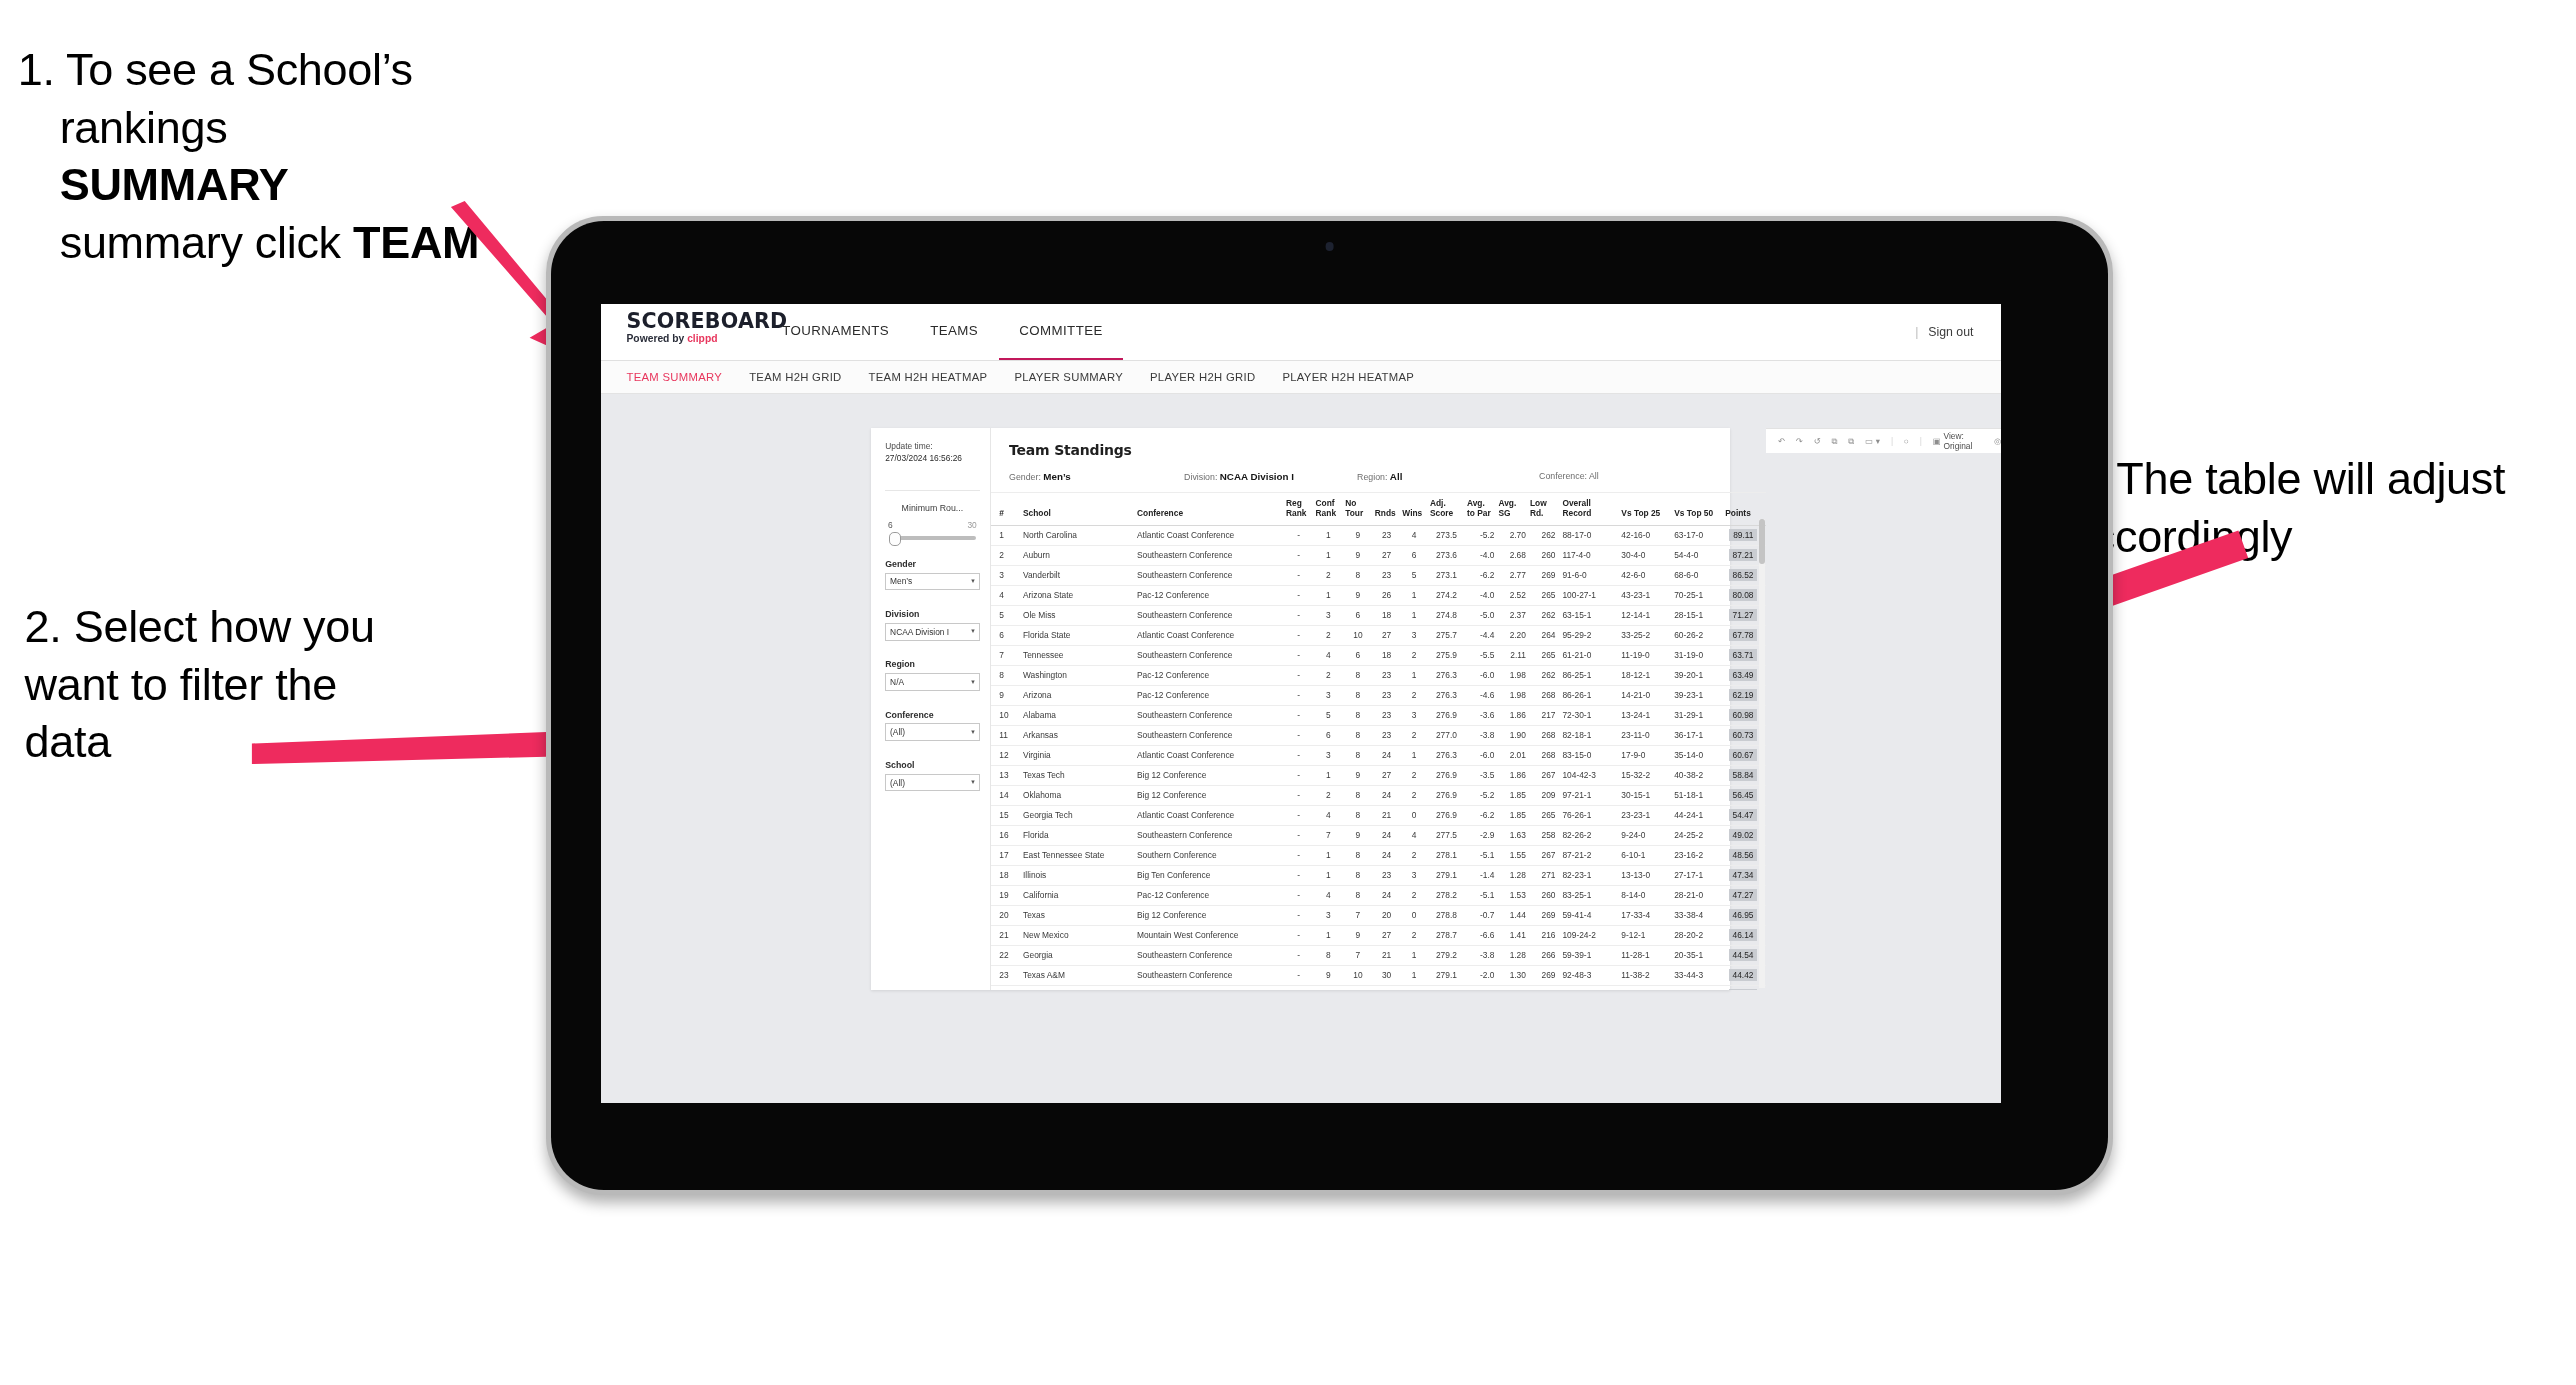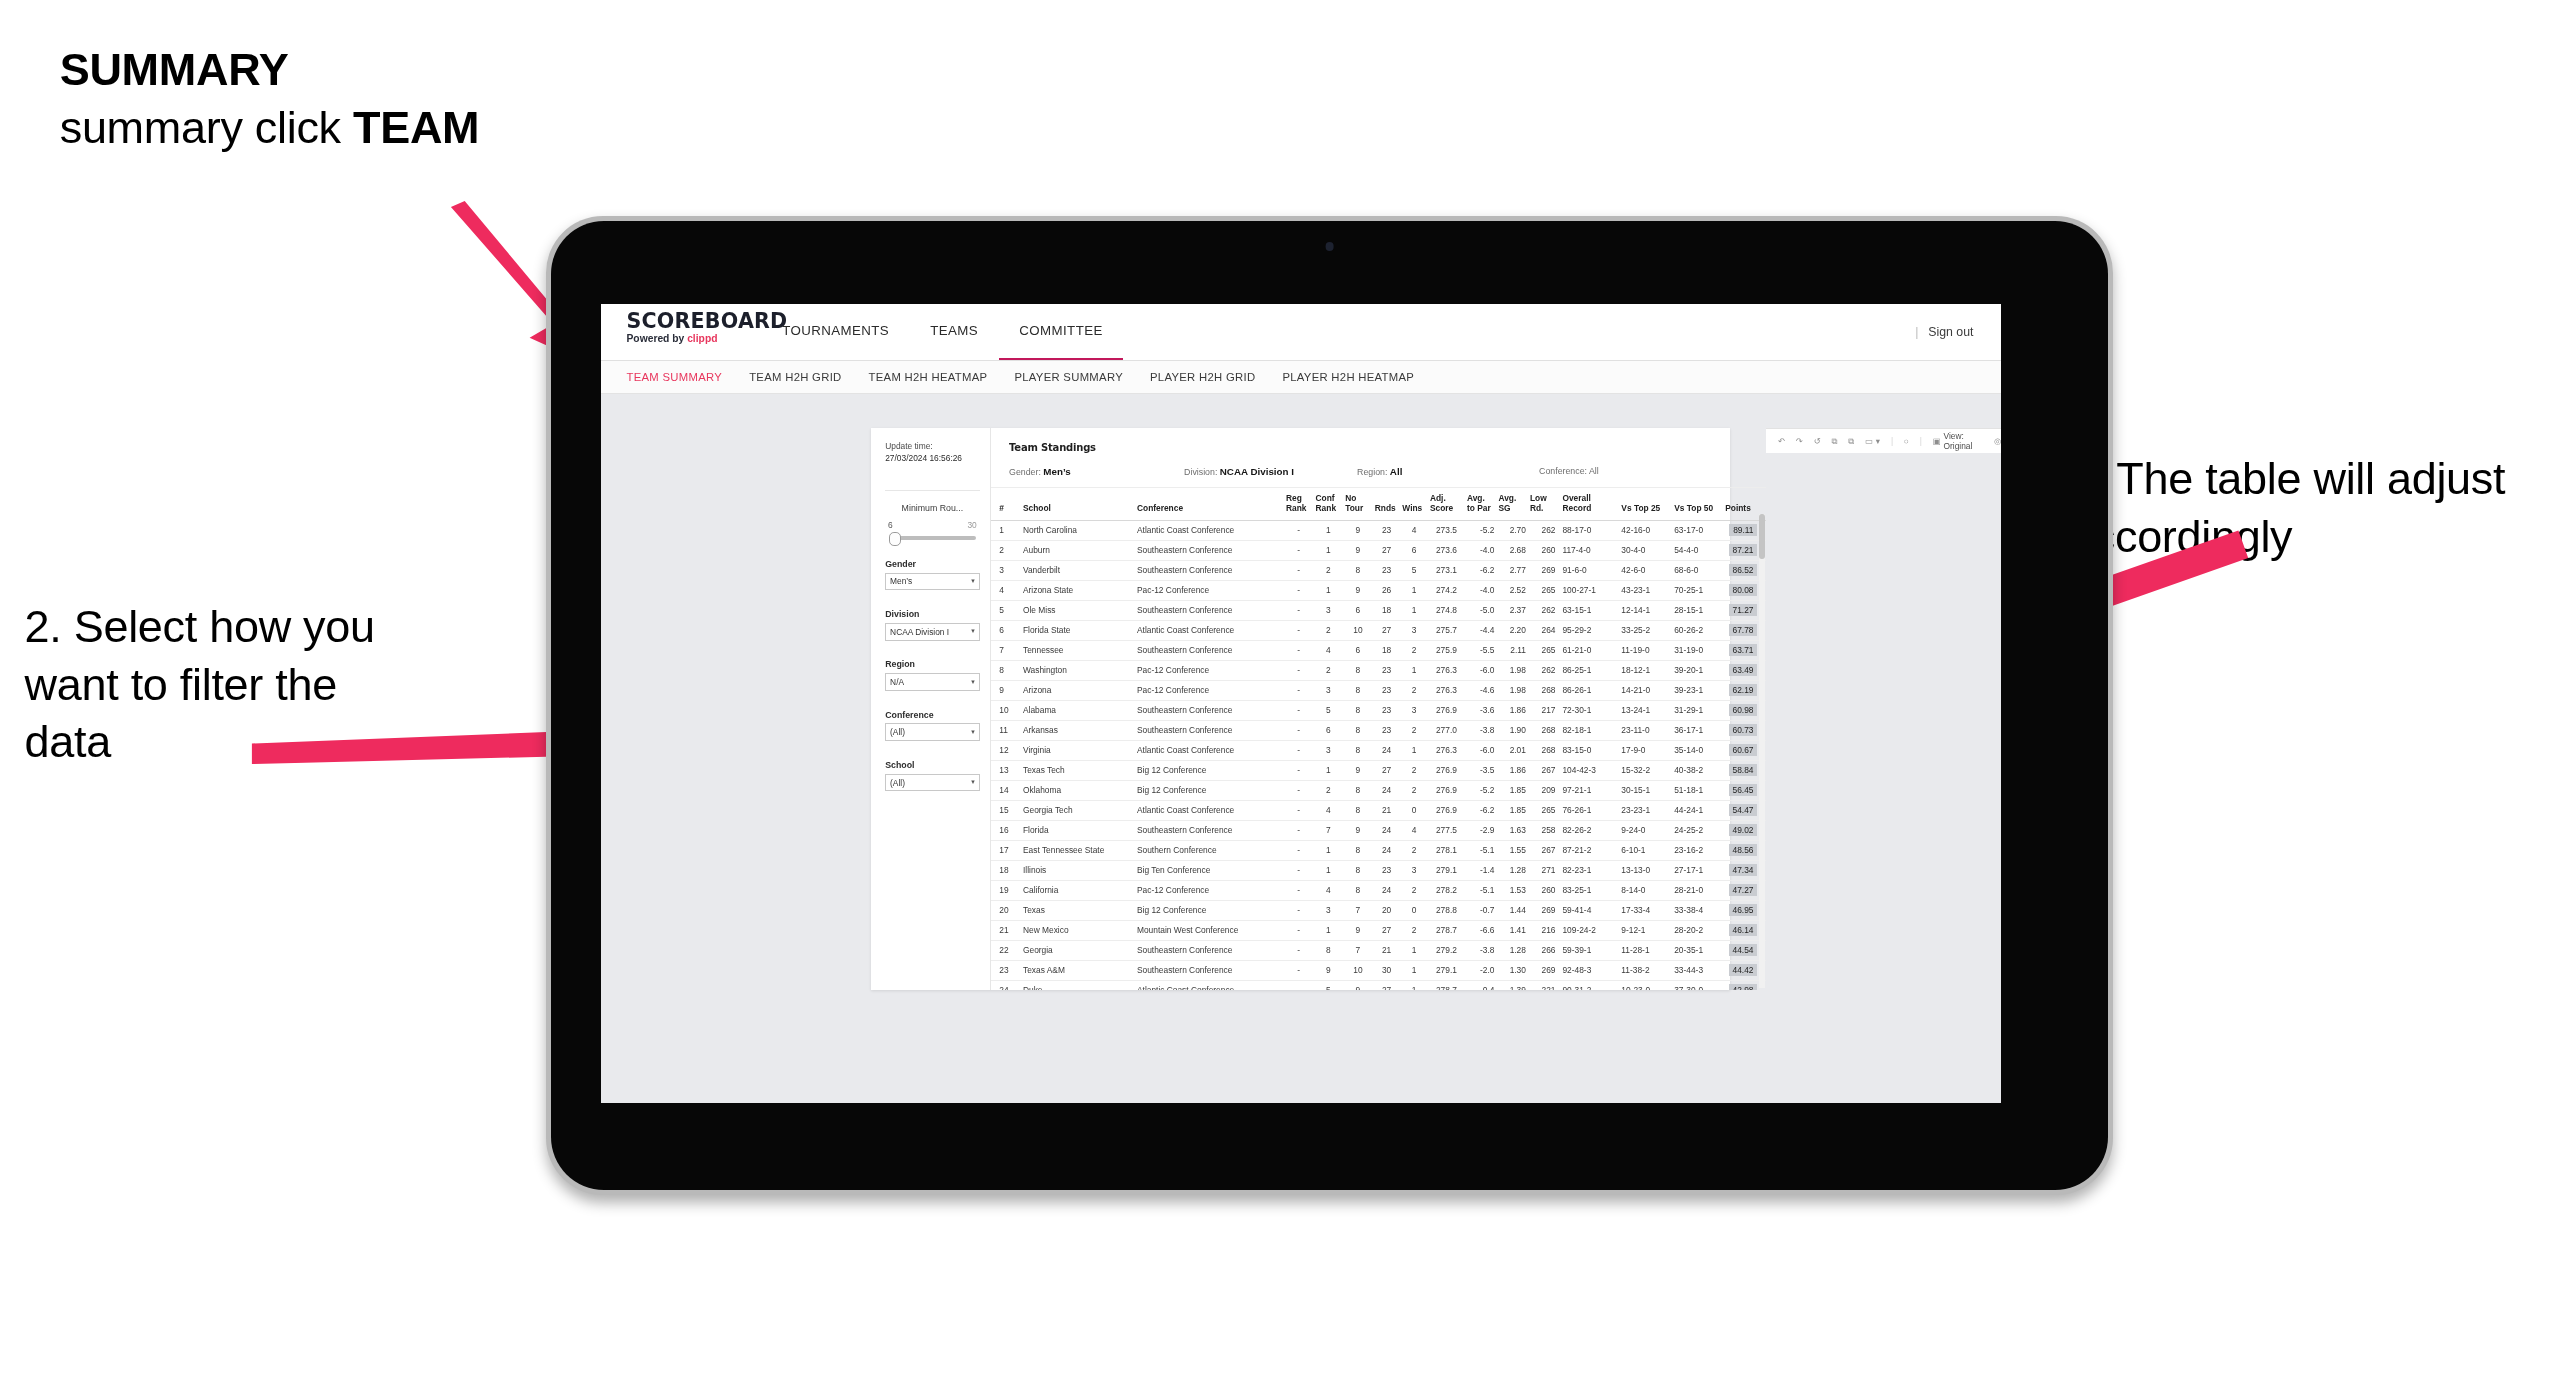--- a/index.html
+++ b/index.html
@@ -247,21 +247,21 @@
   }
   .filter-select .val {
     overflow: hidden; white-space: nowrap; text-overflow: clip;
   }
 
   
   .viz-main { flex: 1; min-width: 0; display: flex; flex-direction: column; }
   .viz-head { padding: 13.8px 0 9.8px 17.7px; border-bottom: 1px solid #ededed; }
   .viz-title {
     font-family: "DejaVu Sans", sans-serif;
-    font-size: 10px; font-weight: 700; color: #1f1f1f; letter-spacing: -0.2px;
+    font-size: 14px; font-weight: 700; color: #1f1f1f; letter-spacing: -0.2px;
   }
   .viz-meta { display: flex; margin-top: 13.8px; font-size: 8.8px; }
   .viz-meta .cell { color: #6d6d6d; }
   .viz-meta .cell b { color: #161616; font-size: 9.8px; font-weight: 700; }
   .m1 { width: 175px; }
   .m2 { width: 173px; }
   .m3 { width: 182px; }
 
   
   .tbl-wrap { flex: 1; position: relative; overflow: hidden; }
@@ -344,20 +344,24 @@
     color: #8d8d8d; cursor: pointer; line-height: 1;
   }
   .tb-sep { color: #d5d5d5; }
   .tb-item { display: flex; align-items: center; gap: 2.9px; cursor: pointer; }
   .tb-spacer { margin-left: auto; }
 </style>
 </head>
 <body>
 
 <div class="annot" id="annot-1">
+  <span class="ind">
+    <span>1.</span>
+    <span>To see a School’s rankings</span>
+  </span>
   <span class="ind bold" style="padding-left:42px;text-indent:0;">SUMMARY</span>
   <span class="ind" style="padding-left:42px;text-indent:0;">
     <span>summary click </span><span class="bold">TEAM</span>
   </span>
 </div>
 
 <div class="annot" id="annot-2">2. Select how you want to filter the data</div>
 
 <div class="annot" id="annot-3">3. The table will adjust accordingly</div>
 

